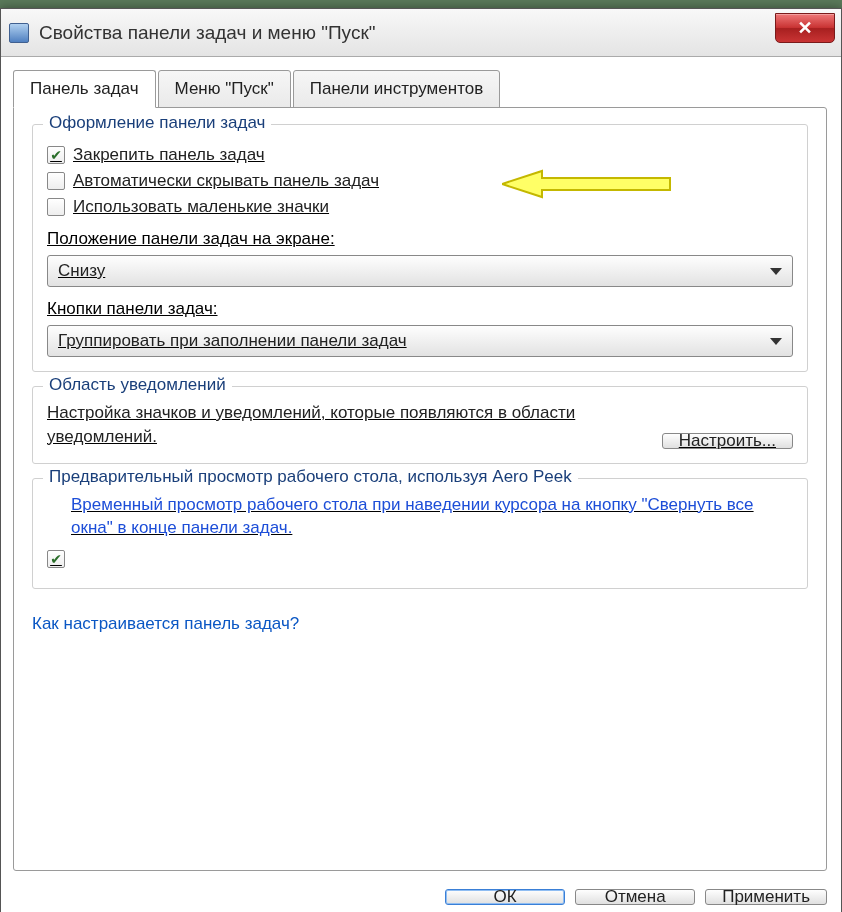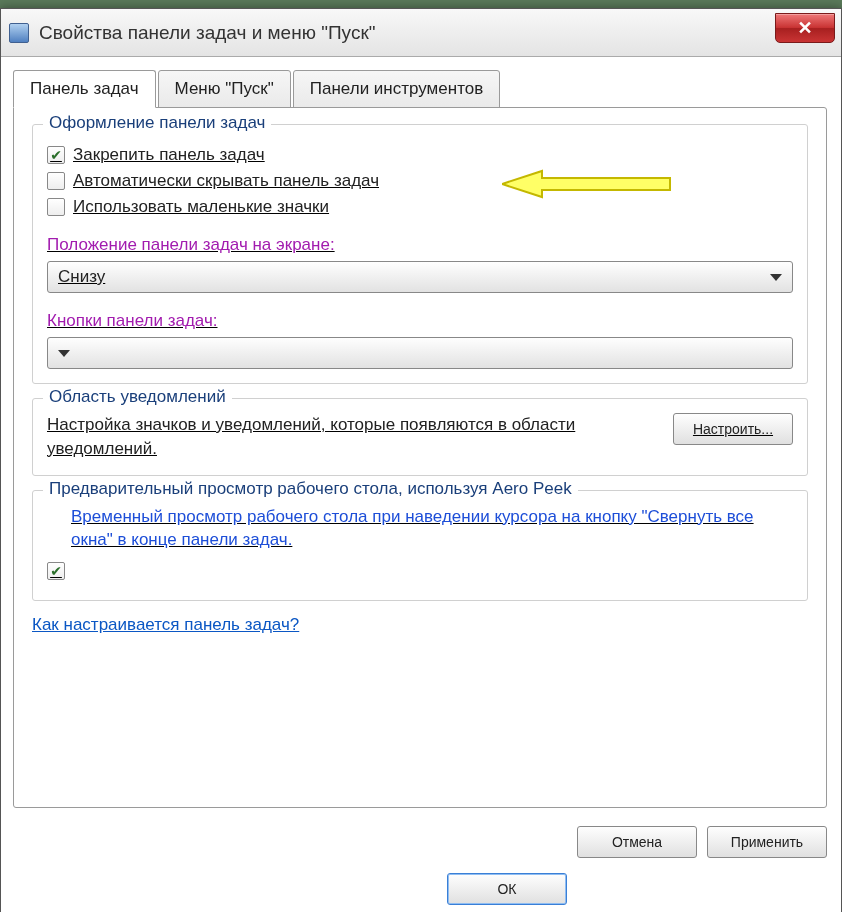--- a/index.html
+++ b/index.html
@@ -132,22 +132,22 @@
   .checkbox.checked::after {
     content: "✔";
     color: #2a6e2a;
     font-size: 14px;
     line-height: 1;
   }
   .check-label {
     color: #222;
   }
   .static-label {
-    margin: 18px 0 6px 0;
-    color: #a21caf;
+    margin: 12px 0 6px 0;
+    color: #000000;
   }
   .combo {
     width: 100%;
     height: 32px;
     border: 1px solid #888;
     border-radius: 3px;
     background: linear-gradient(to bottom, #fefefe, #e2e2e2);
     display: flex;
     align-items: center;
     justify-content: space-between;
@@ -158,66 +158,64 @@
     gap: 12px;
   }
   .combo .arrow {
     width: 0; height: 0;
     border-left: 6px solid transparent;
     border-right: 6px solid transparent;
     border-top: 7px solid #333;
   }
   .notif-row {
     display: flex;
-    align-items: flex-start;
+    align-items: flex-end;
     justify-content: space-between;
   }
   .notif-text {
     flex: 1;
     color: #222;
     line-height: 1.4;
   }
   .btn {
     min-width: 120px;
-    height: 32px;
+    height: 16px;
     padding: 0 16px;
     border: 1px solid #888;
     border-radius: 3px;
     background: linear-gradient(to bottom, #fefefe, #e0e0e0);
     cursor: pointer;
-    font-size: 14px;
+    font-size: 17px;
     color: #222;
     display: inline-flex;
     align-items: center;
     justify-content: center;
   }
   .aero-text {
     color: #1d4ed8;
     line-height: 1.4;
     margin-bottom: 10px;
     margin-left: 24px;
   }
   .link {
     color: #0b57c4;
-    text-decoration: underline;
     cursor: pointer;
     display: inline-block;
-    margin-top: 0;
+    margin-top: 11px;
   }
   .footer-buttons {
     display: flex;
     justify-content: flex-end;
     gap: 10px;
     margin-top: 14px;
     padding-top: 4px;
   }
   .footer-buttons .btn.primary {
     border-color: #3a7fd6;
     box-shadow: 0 0 0 1px #8fbdf2 inset;
-    margin-top: 47px;
   }
   .arrow-annotation {
     position: absolute;
     left: 455px;
     top: -2px;
     width: 170px;
     height: 30px;
     pointer-events: none;
   }
 </style>
@@ -264,20 +262,21 @@
         </div>
 
         <div class="static-label">Положение панели задач на экране:</div>
         <div class="combo">
           <span>Снизу</span>
           <span class="arrow"></span>
         </div>
 
         <div class="static-label">Кнопки панели задач:</div>
         <div class="combo">
+          <span>Группировать при заполнении панели задач</span>
           <span class="arrow"></span>
         </div>
       </div>
 
       <div class="groupbox">
         <div class="legend">Область уведомлений</div>
         <div class="notif-row">
           <div class="notif-text">Настройка значков и уведомлений, которые появляются в области уведомлений.</div>
           <div class="btn">Настроить...</div>
         </div>

